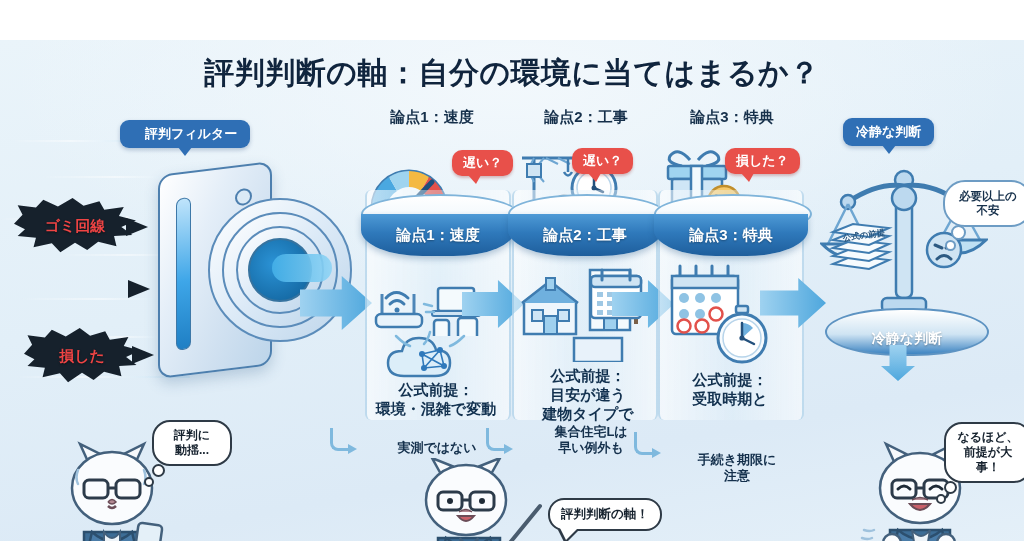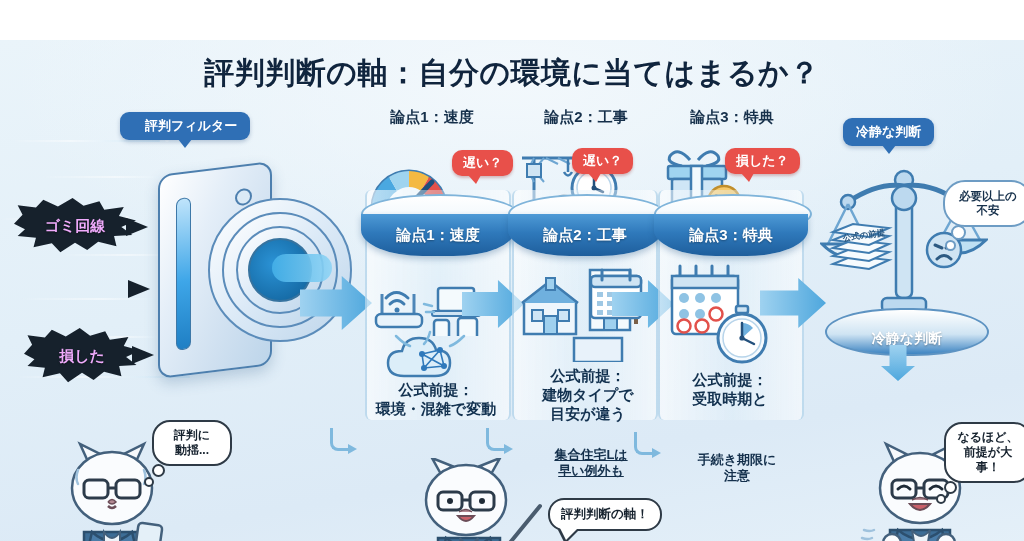--- a/index.html
+++ b/index.html
@@ -33,21 +33,21 @@
   }
   .pill:after{
     content:"";position:absolute;left:50%;margin-left:-7px;bottom:-8px;
     border-left:7px solid transparent;border-right:7px solid transparent;
     border-top:9px solid #2f6fb5;
   }
 
   
   .burst{
     position:absolute;display:flex;align-items:center;justify-content:center;
-    color:#f0abfc;font-weight:700;font-size:15px;background:#16212c;
+    color:#ef4444;font-weight:700;font-size:15px;background:#16212c;
     clip-path:polygon(0% 46%,7% 30%,3% 13%,18% 17%,24% 3%,36% 15%,48% 0%,57% 14%,70% 6%,74% 21%,90% 16%,86% 32%,100% 40%,88% 52%,97% 66%,82% 68%,84% 86%,69% 78%,60% 93%,50% 80%,38% 97%,31% 81%,16% 88%,18% 71%,3% 68%,9% 56%);
     text-shadow:0 1px 2px rgba(0,0,0,.5);
   }
   .burst-arrow{position:absolute;width:0;height:0;border-top:9px solid transparent;border-bottom:9px solid transparent;border-left:22px solid #16212c;}
 
   
   .filter-wrap{position:absolute;left:148px;top:128px;width:200px;height:215px;}
   .fil-body{
     position:absolute;left:10px;top:0;width:110px;height:200px;border-radius:14px;
     background:linear-gradient(115deg,#ffffff 0%,#e4eef8 35%,#cfe0f0 70%,#bdd5ea 100%);
@@ -175,21 +175,21 @@
   </div>
   <div class="burst-arrow" style="left:126px;top:178px;"></div>
 
   <div class="burst-arrow" style="left:128px;top:240px;"></div>
 
   <div class="burst" style="left:24px;top:288px;width:116px;height:56px;">
     <span>損した</span>
   </div>
   <div class="burst-arrow" style="left:132px;top:306px;"></div>
 
-  <div class="pill" style="left:120px;top:72px;padding-left:25px;">
+  <div class="pill" style="left:120px;top:80px;padding-left:25px;">
     <span>評判フィルター</span>
   </div>
 
   <div class="filter-wrap">
     <div class="fil-body">
       <div class="fil-strip"></div>
       <div class="fil-led"></div>
     </div>
     <div class="fil-ring fil-r1"></div>
     <div class="fil-ring fil-r2"></div>
@@ -250,20 +250,23 @@
       <path d="M44 24 L62 20 L66 36 L46 38 Z M44 24 L66 36 M62 20 L46 38" stroke="#2f79bb" stroke-width="1.6" fill="none"></path>
       <path d="M18 6 q8 8 14 10 M52 2 q-2 8 -6 12 M86 6 q-8 8 -14 10" fill="none" stroke="#7fb9de" stroke-width="2.5" stroke-linecap="round"></path>
     </svg>
   </div>
 
   <div class="premise" style="left:356px;top:340px;">
     <div>公式前提：</div>
     <div>環境・混雑で変動</div>
   </div>
   <div class="hookarrow" style="left:330px;top:388px;"></div>
+  <div class="note" style="left:352px;top:400px;">
+    <div>実測ではない</div>
+  </div>
 
   <div class="arrow-blue" style="left:462px;top:240px;width:62px;height:48px;"></div>
 
   <div class="col-head" style="left:506px;top:68px;">論点2：工事</div>
 
   <div class="ico" style="left:514px;top:104px;">
     <svg width="108" height="74" viewBox="0 0 108 74">
       <path d="M20 70 L20 14 M12 70 L28 70 M20 14 L8 14 M20 14 L62 14" stroke="#3f7cb0" stroke-width="3" fill="none"></path>
       <path d="M20 14 L14 26 L20 38 M20 26 L30 14 M20 26 L30 38 M32 14 L44 20 M44 14 L56 20" stroke="#6ea6d2" stroke-width="2" fill="none"></path>
       <rect x="13" y="20" width="14" height="13" fill="#cfe4f3" stroke="#3f7cb0" stroke-width="2"></rect>
@@ -328,25 +331,25 @@
         <rect x="29" y="33" width="6" height="5"></rect>
         <rect x="9" y="42" width="6" height="5"></rect>
           <rect x="19" y="42" width="6" height="5"></rect>
       </g>
       <rect x="39" y="33" width="6" height="5" fill="#e2514b"></rect>
     </svg>
   </div>
 
   <div class="premise" style="left:508px;top:326px;">
     <div>公式前提：</div>
+    <div>目安が違う</div>
     <div>建物タイプで</div>
-    <div>目安が違う</div>
   </div>
   <div class="hookarrow" style="left:486px;top:388px;"></div>
-  <div class="note" style="left:506px;top:407px;text-decoration:underline;">
+  <div class="note" style="left:506px;top:384px;">
     <div>集合住宅Lは</div>
     <div>早い例外も</div>
   </div>
 
   <div class="arrow-blue" style="left:612px;top:240px;width:62px;height:48px;"></div>
 
   <div class="col-head" style="left:652px;top:68px;">論点3：特典</div>
 
   <div class="ico" style="left:660px;top:104px;">
     <svg width="92" height="76" viewBox="0 0 92 76">

